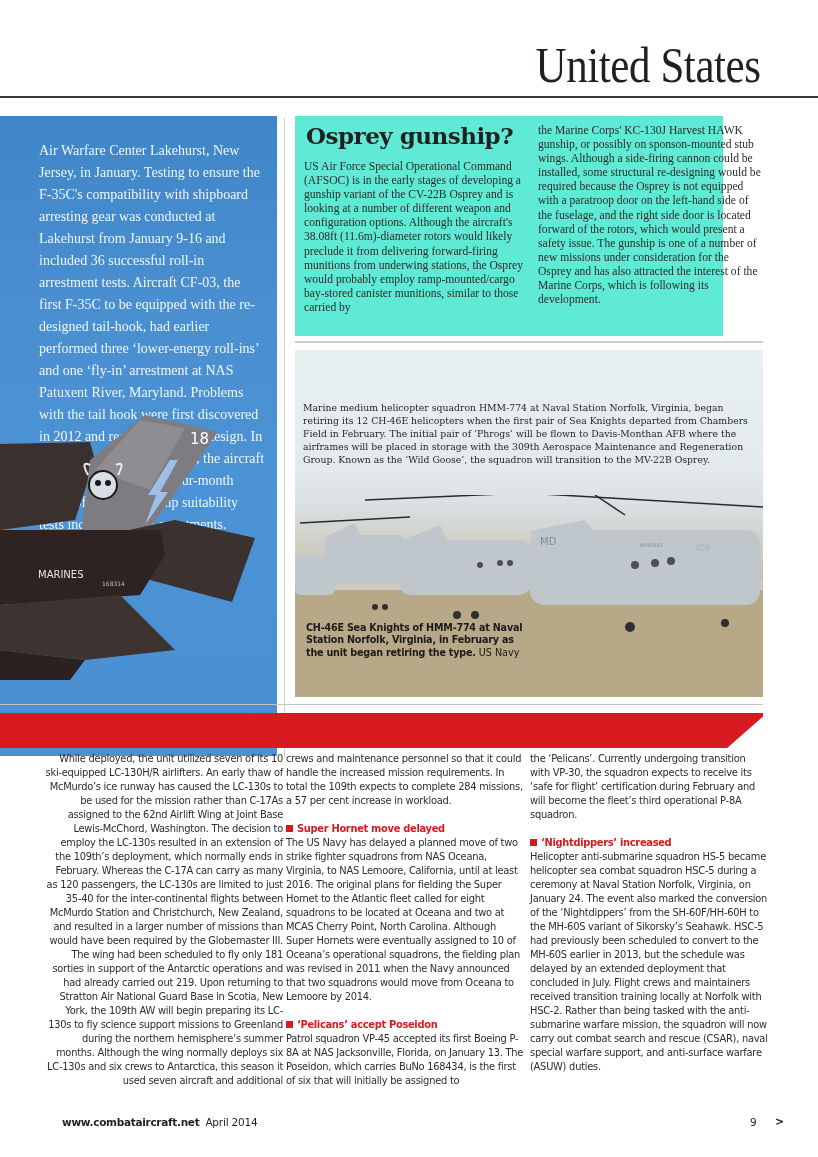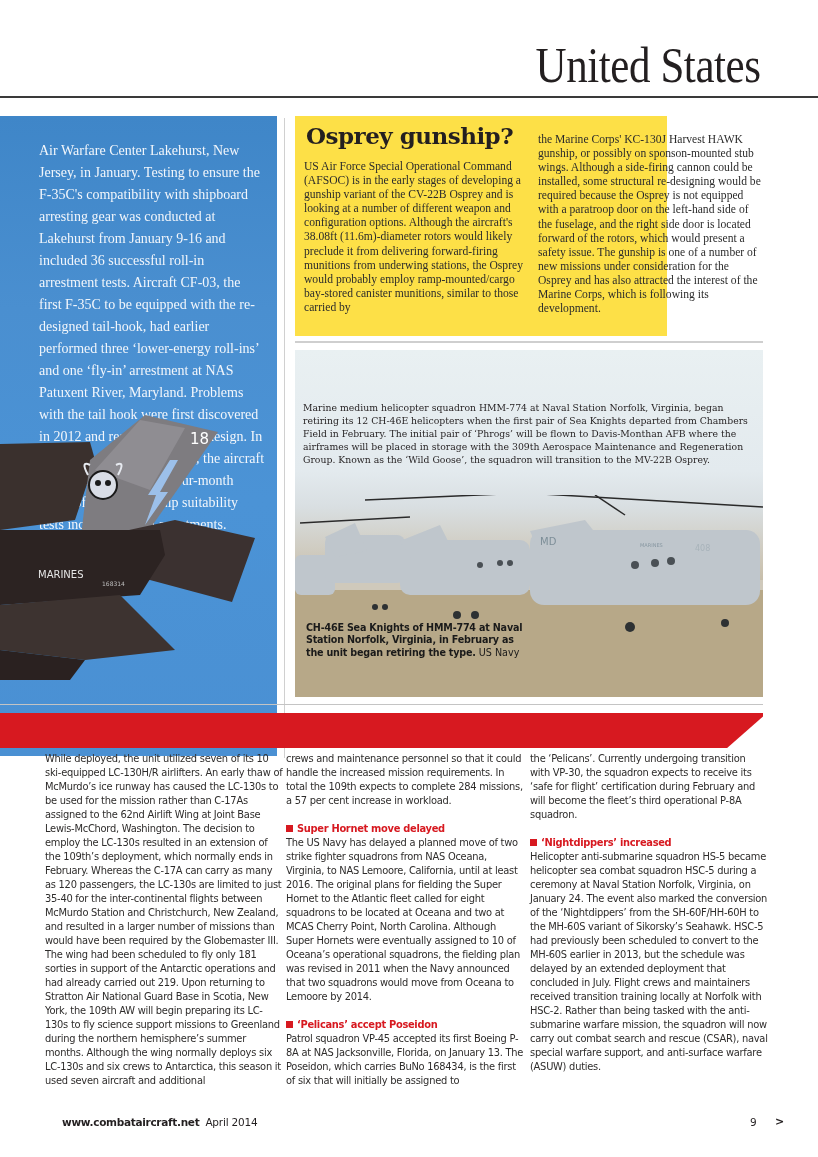--- a/index.html
+++ b/index.html
@@ -22,32 +22,32 @@
   }
   .f35-text {
     position: absolute; left: 39px; top: 24px; width: 226px;
     font-family: "Liberation Serif", serif; font-size: 14px; line-height: 22px; color: #f2f6fb;
   }
   .f35-art { position: absolute; left: 0; top: 264px; width: 277px; height: 376px; }
   .panel-divider { position: absolute; left: 284px; top: 118px; width: 1px; height: 640px; background: #d0d0d0; }
 
   
   .osprey-box {
-    position: absolute; left: 295px; top: 116px; width: 372px; height: 220px; background: #fde047;
+    position: absolute; left: 295px; top: 116px; width: 428px; height: 220px; background: #5eead4;
   }
   .osprey-head {
     position: absolute; left: 11px; top: 6px;
     font-family: "DejaVu Serif", serif; font-weight: bold; font-size: 23px; color: #231f20; letter-spacing: -0.5px;
   }
   .osprey-col1 {
     position: absolute; left: 9px; top: 44px; width: 224px;
     font-family: "Liberation Serif", serif; font-size: 11.6px; line-height: 14.1px; color: #2b2b2b;
   }
   .osprey-col2 {
-    position: absolute; left: 243px; top: 17px; width: 225px;
+    position: absolute; left: 243px; top: 8px; width: 225px;
     font-family: "Liberation Serif", serif; font-size: 11.6px; line-height: 14.1px; color: #2b2b2b;
   }
   .osprey-rule { position: absolute; left: 295px; top: 341px; width: 468px; height: 2px; background: #cfcfcf; }
 
   
   .phrog-box {
     position: absolute; left: 295px; top: 350px; width: 468px; height: 347px; overflow: hidden;
     background: linear-gradient(180deg, #e9f0f2 0%, #e3eaee 35%, #d9dfe2 45%, #ccc5b5 62%, #b9a98c 78%, #b09d7e 100%);
   }
   .phrog-head {
@@ -78,21 +78,21 @@
   .col {
     position: absolute; top: 752px; width: 238px;
     font-family: "DejaVu Sans", sans-serif; font-size: 9.9px; line-height: 14px; color: #2e2c2b;
     letter-spacing: -0.25px;
   }
   .col p { margin: 0; }
   .col .subhead {
     color: #d71920; font-weight: bold; margin-top: 14px; letter-spacing: -0.3px;
   }
   .col .subhead .sq { display: inline-block; width: 7px; height: 7px; background: #d71920; margin-right: 4px; vertical-align: 0px; }
-  .col1 { left: 45px; }
+  .col1 { left: 45px; text-align: right; }
   .col2 { left: 286px; }
   .col3 { left: 530px; }
 
   
   .footer { position: absolute; left: 38px; top: 1116px; font-family: "DejaVu Sans", sans-serif; font-size: 10.5px; color: #231f20; margin-left: 24px; }
   .footer .site { font-weight: bold; letter-spacing: -0.3px; }
   .footer .issue { margin-left: 6px; letter-spacing: -0.2px; }
   .page-num { position: absolute; left: 750px; top: 1116px; font-family: "DejaVu Sans", sans-serif; font-size: 10.5px; color: #231f20; }
   .next-arrow { position: absolute; left: 775px; top: 1115px; font-family: "DejaVu Sans", sans-serif; font-size: 11px; font-weight: bold; color: #231f20; }
 </style>

